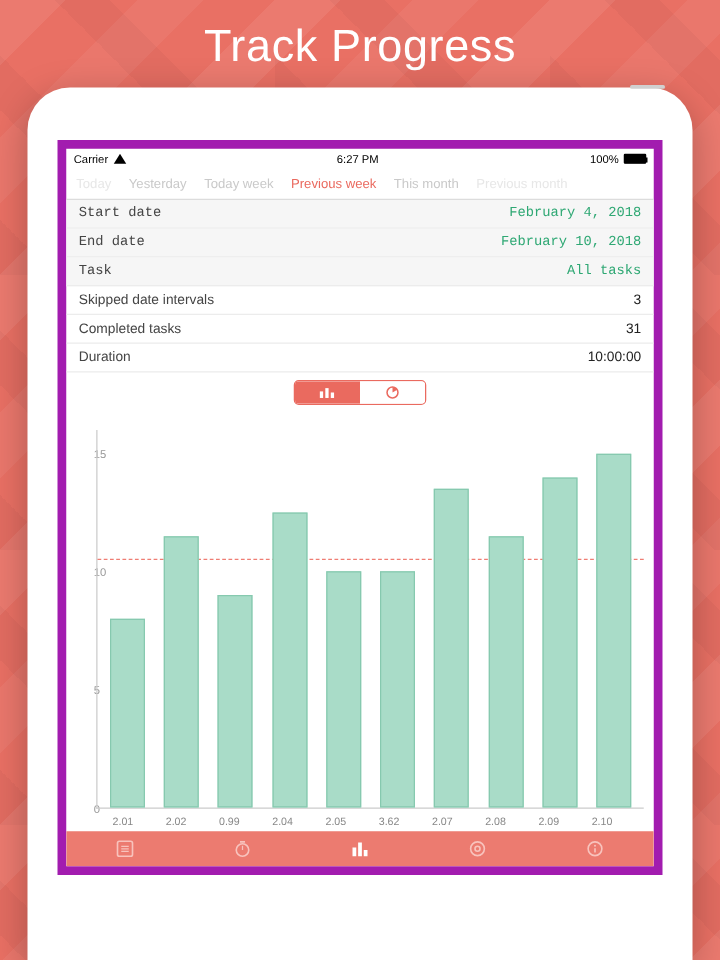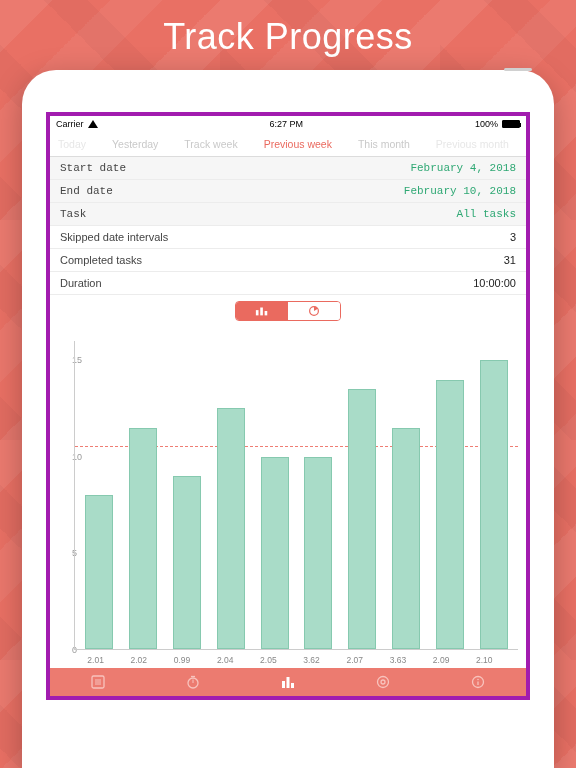--- a/index.html
+++ b/index.html
@@ -19,31 +19,31 @@
     border-radius: 34px 34px 0 0;
     padding: 42px 24px 0;
     flex: 1;
     box-shadow: 0 8px 30px rgba(0,0,0,0.25);
     position: relative;
   }
   .tablet::after{
     content:""; position:absolute; right:22px; top:-2px; width:28px; height:3px; background:#d0d0d0; border-radius:2px;
   }
   .screen {
-    width: 100%; height: 588px; background:#fff; border:4px solid #a21caf; position:relative; overflow:hidden;
+    width: 100%; height: 588px; background:#fff; border:7px solid #a21caf; position:relative; overflow:hidden;
   }
   
   .statusbar { height:16px; display:flex; align-items:center; justify-content:space-between; font-size:9px; padding:0 6px; }
   .statusbar .sb-left, .statusbar .sb-right { display:flex; align-items:center; gap:4px;}
   .wifi { width:10px; height:8px; position:relative; }
   .wifi::before{content:"";position:absolute;left:0;bottom:0;border-left:5px solid transparent;border-right:5px solid transparent;border-bottom:8px solid #000;}
   .battery { width:18px;height:8px;border:1px solid #000;border-radius:1px;position:relative;background:#000;}
   .battery::after{content:"";position:absolute;right:-2px;top:2px;width:2px;height:4px;background:#000;}
   
-  .period-tabs { height:24px; display:flex; align-items:center; gap:26px; padding:0 8px; font-size:10.5px; color:#c9c9c9; overflow:hidden; white-space:nowrap;}
+  .period-tabs { height:24px; display:flex; align-items:center; gap:14px; padding:0 8px; font-size:10.5px; color:#c9c9c9; overflow:hidden; white-space:nowrap;}
   .period-tabs span { cursor:pointer;}
   .period-tabs .active { color:#ea6a5f;}
   .period-tabs .faded { color:#e7e7e7;}
   
   .meta { border-top:1px solid #dcdcdc; }
   .row { display:flex; justify-content:space-between; align-items:center; font-size:11px; padding:5px 10px; border-bottom:1px solid #ececec; }
   .row.shade { background:#f6f6f6;font-family:Liberation Mono, monospace; }
   .row .label { color:#444; }
   .row .val-green { color:#2fa874; }
   .row .val-dark { color:#222; }
@@ -83,21 +83,21 @@
       <div>6:27 PM</div>
       <div class="sb-right">
         <span>100%</span>
         <span class="battery"></span>
       </div>
     </div>
 
     <div class="period-tabs">
       <span class="faded">Today</span>
       <span>Yesterday</span>
-      <span>Track week</span>
+      <span>Today week</span>
       <span class="active">Previous week</span>
       <span>This month</span>
       <span class="faded">Previous month</span>
     </div>
 
     <div class="meta">
       <div class="row shade">
         <span class="label">Start date</span>
         <span class="val-green">February 4, 2018</span>
       </div>
@@ -164,21 +164,21 @@
           </div>
       </div>
       <div class="xaxis">
           <span>2.01</span>
           <span>2.02</span>
           <span>0.99</span>
           <span>2.04</span>
           <span>2.05</span>
           <span>3.62</span>
           <span>2.07</span>
-          <span>3.63</span>
+          <span>2.08</span>
           <span>2.09</span>
           <span>2.10</span>
         </div>
     </div>
 
     <div class="tabbar">
       <div class="tb">
           <svg viewBox="0 0 16 16">
             <rect x="2" y="2" width="12" height="12" rx="1.5" fill="none" stroke="#f8c3bd" stroke-width="1.3"></rect>
             <line x1="5" y1="6" x2="11" y2="6" stroke="#f8c3bd"></line>

